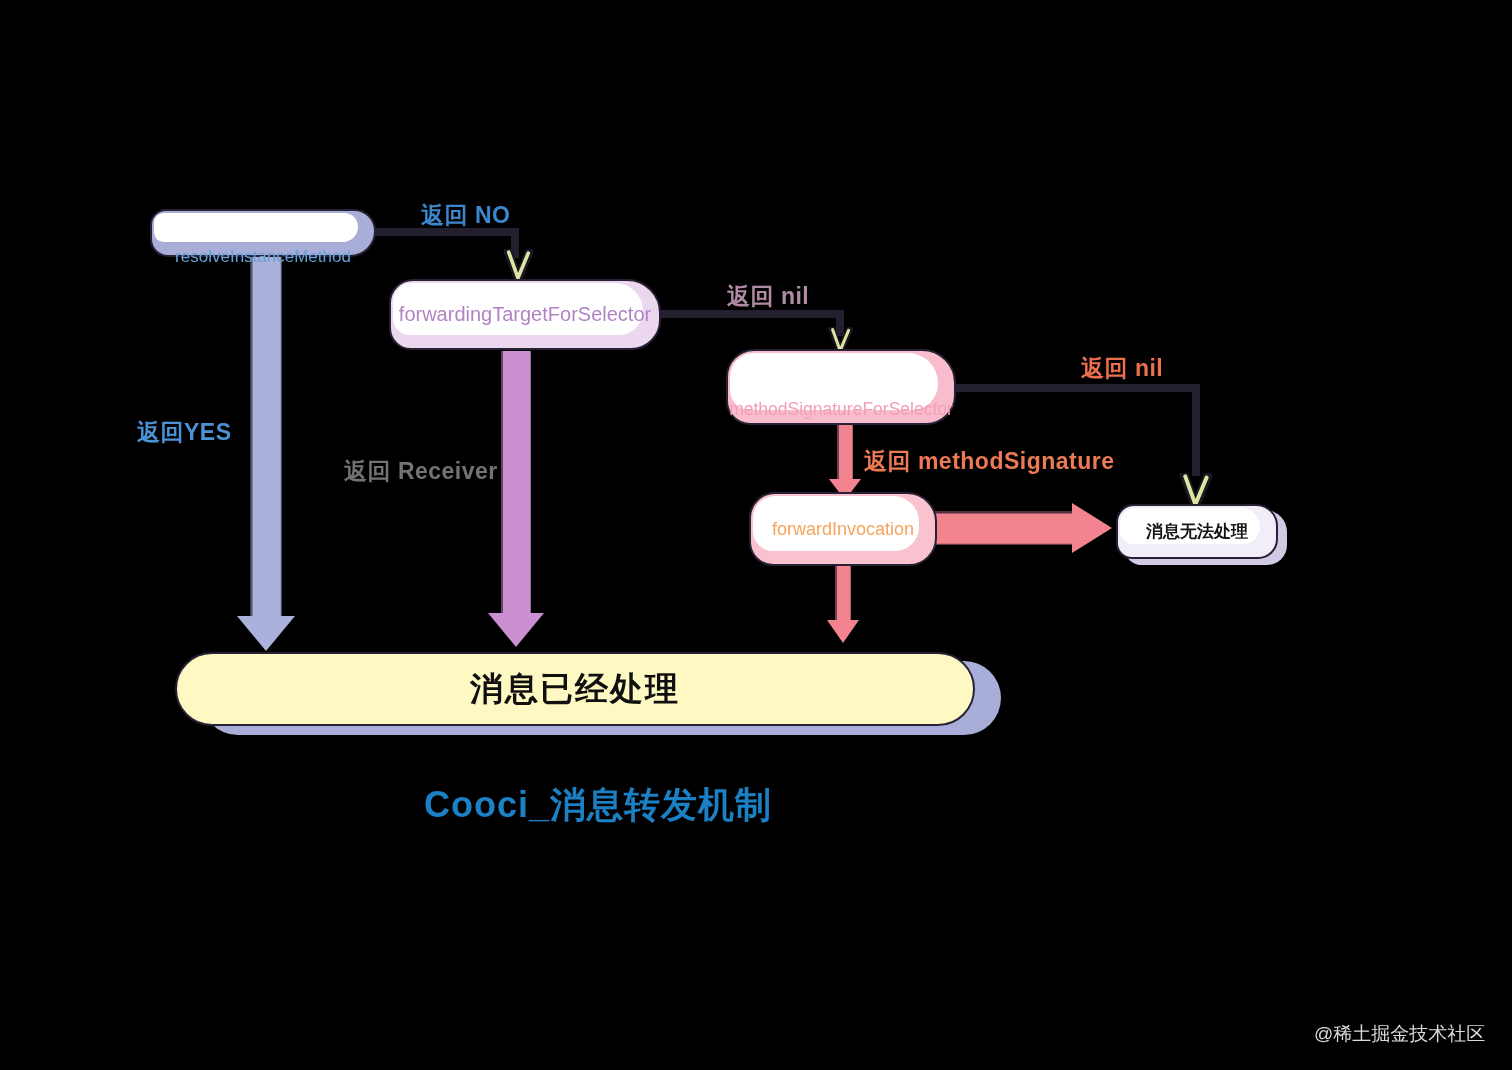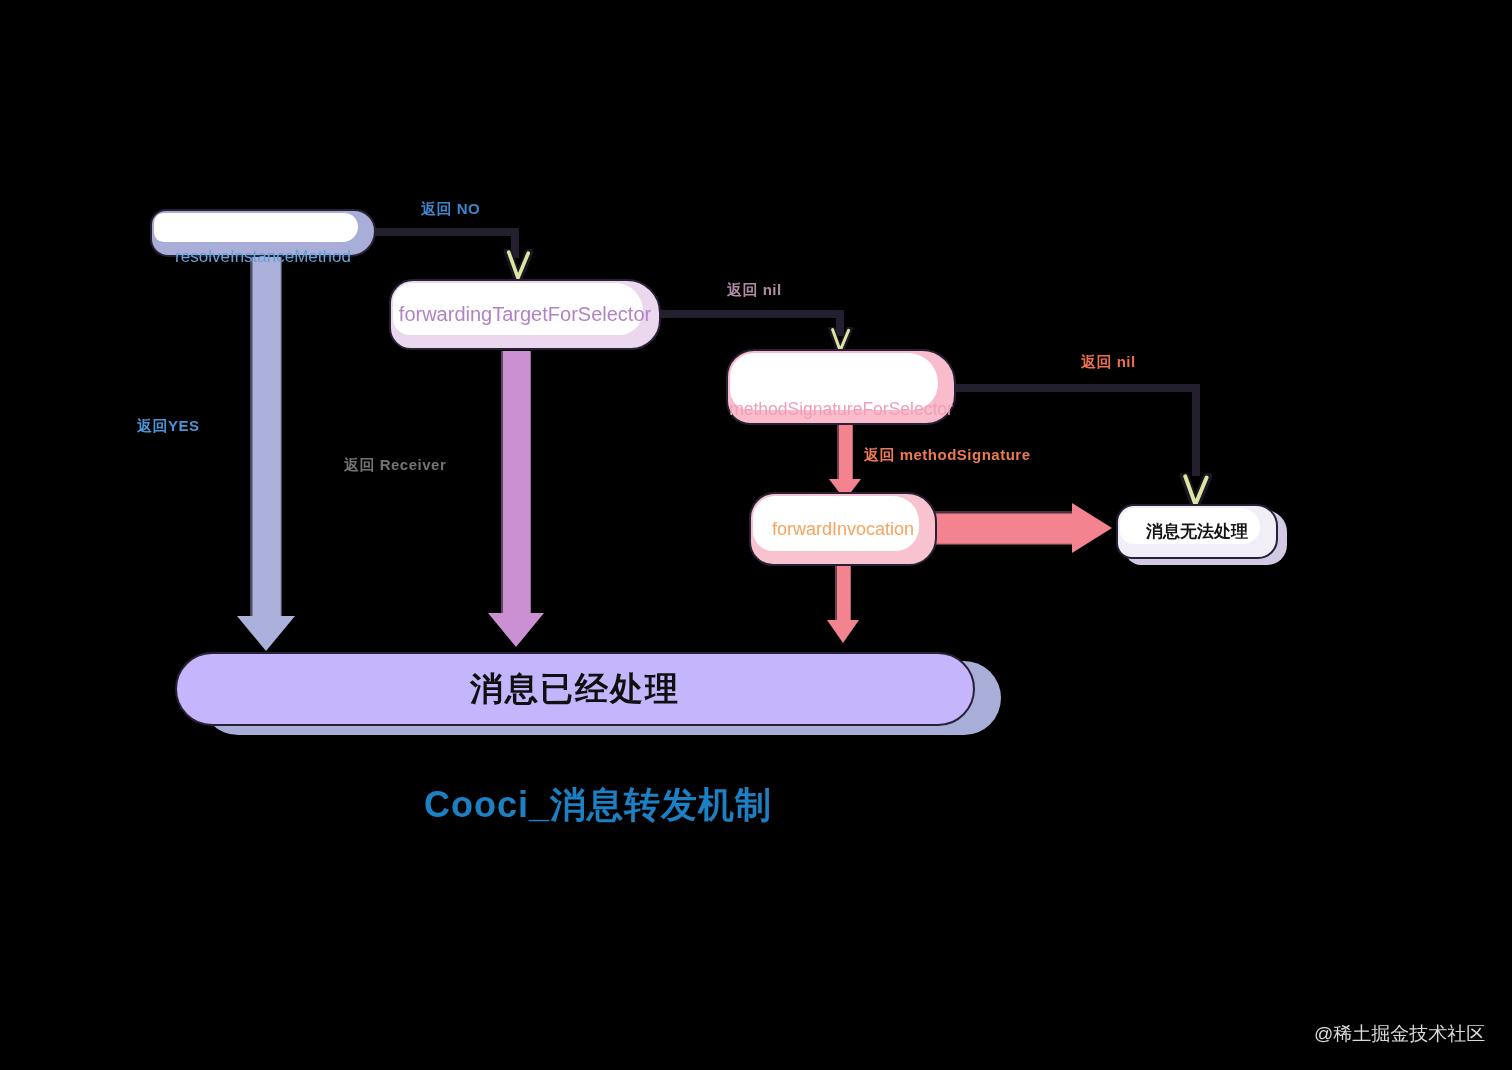--- a/index.html
+++ b/index.html
@@ -37,21 +37,21 @@
     --shade:#f8c3cf; border-radius:26px 30px 28px 24px;align-items:center; --rin:22px 26px 24px 20px; }
   #n-fwdinv .lbl { color:#f6a45c; font-size:18px; }
 
   #n-unhandled { left:1116px; top:504px; width:162px; height:55px;
     --shade:#f2eef8; border-radius:18px 22px 20px 16px; --rin:16px 20px 18px 14px;
     box-shadow:9px 6px 0 #d2c9e4; }
   #n-unhandled .lbl { color:#151515; font-size:17px; font-weight:bold; }
 
   #n-handled {
     position:absolute; left:175px; top:652px; width:800px; height:74px;
-    background:#c4b5fd; border:2.5px solid #282135; border-radius:40px;
+    background:#fef9c3; border:2.5px solid #282135; border-radius:40px;
     box-shadow:26px 9px 0 #a9aed8;
     display:flex; align-items:center; justify-content:center;
   }
   #n-handled .lbl { color:#101010; font-size:33px; font-weight:bold; letter-spacing:2px; }
 
   
   .arrow-v { position:absolute; }
   .arrow-v .shaft {
     position:absolute; left:50%; transform:translateX(-50%); top:0;
     width:var(--w); height:calc(100% - var(--hh)); background:var(--c);
@@ -85,21 +85,21 @@
   #c2v { left:836px;  top:310px; width:8px;   height:26px; }
   #c3h { left:952px;  top:384px; width:248px; height:8px; }
   #c3v { left:1192px; top:384px; width:8px;   height:92px; }
 
   .vhead { position:absolute; }
   #v1 { left:503px;  top:249px; width:32px; height:33px; }
   #v2 { left:828px;  top:327px; width:26px; height:27px; }
   #v3 { left:1179px; top:473px; width:35px; height:36px; }
 
   
-  .elabel { position:absolute; font-weight:bold; font-size:15px; letter-spacing:.5px; white-space:nowrap; }
+  .elabel { position:absolute; font-weight:bold; font-size:23px; letter-spacing:.5px; white-space:nowrap; }
   #l-no       { left:421px;  top:200px; color:#3c86cd; }
   #l-yes      { left:137px;  top:417px; color:#4b93d6; }
   #l-nil1     { left:727px;  top:281px; color:#b08ca4; }
   #l-receiver { left:344px;  top:456px; color:#737373; }
   #l-nil2     { left:1081px; top:353px; color:#ed6f4f; }
   #l-msig     { left:864px;  top:446px; color:#ed7a55; }
 
   
   #title {
     position:absolute; left:424px; top:761px; font-size:36px; font-weight:bold;

